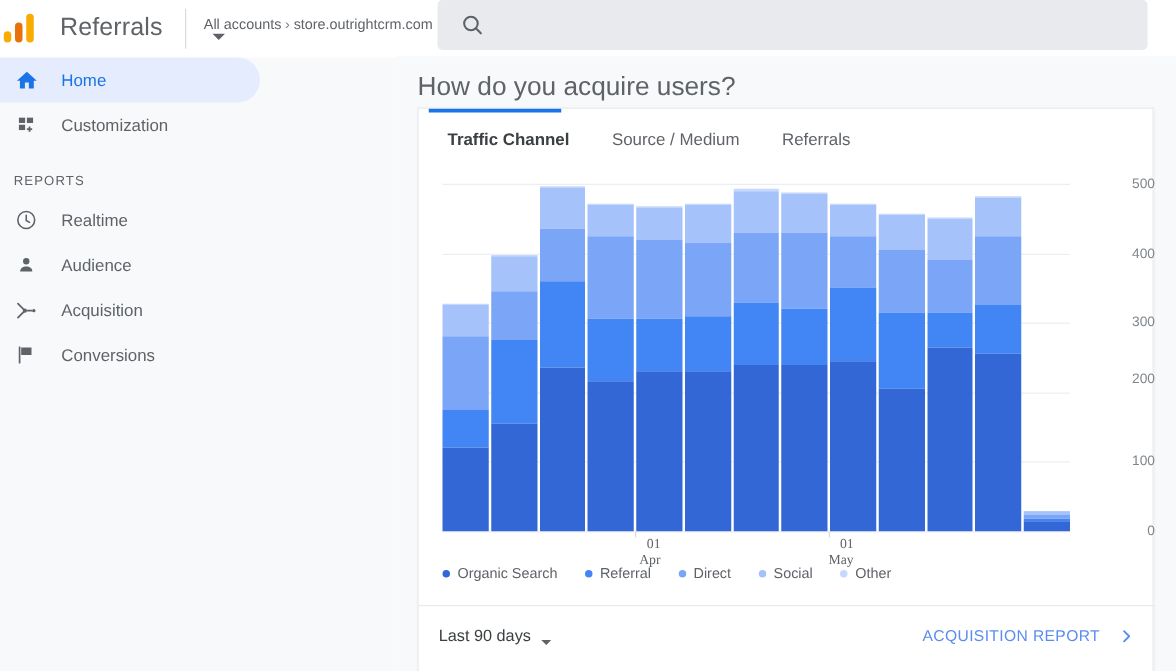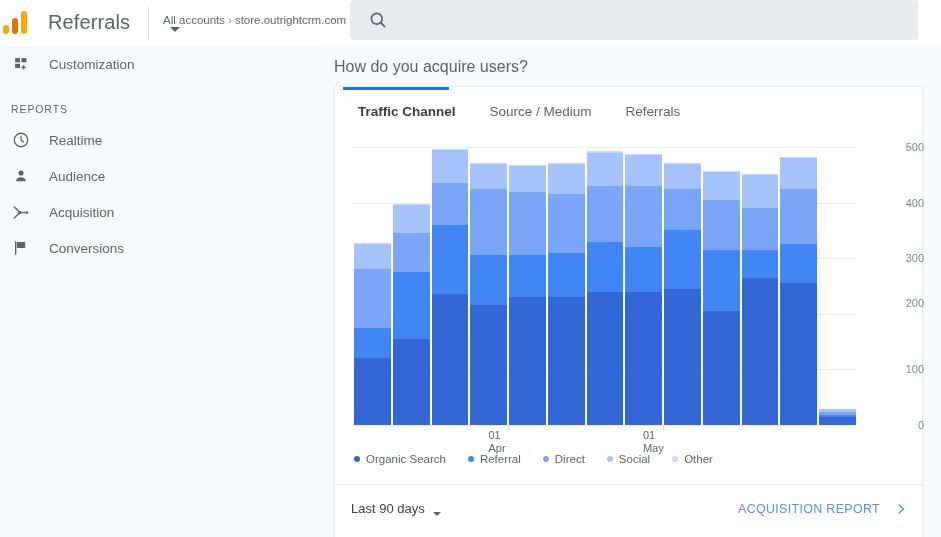--- a/index.html
+++ b/index.html
@@ -76,21 +76,21 @@
     font-weight: normal; padding-left: 11px; height: 30px;
     display: flex; align-items: flex-end; padding-bottom: 7px;
   }
 
   
   .main {
     position: absolute; left: 318px; top: 45px; width: 623px; height: 492px;
     background: #f8f9fa;
   }
   .main-q {
-    font-size: 16px; color: #5f6368; padding: 13px 0 0 16px;
+    font-size: 21px; color: #5f6368; padding: 13px 0 0 16px;
   }
   .card {
     position: absolute; left: 16px; top: 41px; width: 589px; height: 490px;
     background: #ffffff; border: 1px solid #e8eaed; border-bottom: none;
     box-shadow: 0 1px 2px rgba(60,64,67,.10);
   }
   .tabs { display: flex; height: 48px; padding-left: 6px; position: relative; }
   .tab {
     display: flex; align-items: center; height: 48px; padding: 0 17px;
     font-size: 13.5px; color: #5f6368; cursor: pointer; white-space: nowrap;
@@ -118,21 +118,21 @@
     display: flex; align-items: flex-end; gap: 2px;
   }
   .bar { flex: 1 1 0; display: flex; flex-direction: column; justify-content: flex-end; }
   .seg { width: 100%; }
 
   .xtick {
     position: absolute; width: 1px; height: 5px; background: #dadce0; top: 0;
   }
   .xlab {
     position: absolute; top: 4px; font-size: 11px; color: #5f6368;
-    text-align: left; width: 40px; line-height: 13px;
+    text-align: right; width: 40px; line-height: 13px; font-family: Liberation Serif, serif;
   }
 
   .legend {
     position: absolute; left: 19px; top: 318px; display: flex;
     align-items: center; gap: 22px;
   }
   .lg { display: flex; align-items: center; font-size: 11.5px; color: #5f6368; }
   .lg .dot { width: 6px; height: 6px; border-radius: 50%; margin-right: 6px; }
 
   
@@ -183,20 +183,28 @@
     <div class="searchbox">
       <svg class="search-ico" viewBox="0 0 24 24">
         <path fill="none" stroke="#5f6368" stroke-width="2" d="M10.5 4a6.5 6.5 0 1 0 0 13 6.5 6.5 0 0 0 0-13z"></path>
         <line x1="15.2" y1="15.2" x2="20" y2="20" stroke="#5f6368" stroke-width="2" stroke-linecap="round"></line>
       </svg>
     </div>
   </div>
 
   <div class="sidebar">
 
+    <div class="nav-item active">
+      <span class="ico">
+        <svg viewBox="0 0 24 24" width="19" height="19" fill="#1a73e8">
+            <path d="M10 20v-6h4v6h5v-8h3L12 3 2 12h3v8z"></path>
+          </svg>
+      </span>
+      <span>Home</span>
+    </div>
 
     <div class="nav-item">
       <span class="ico">
         <svg viewBox="0 0 24 24" width="17" height="17" fill="#5f6368">
           <rect x="3" y="3" width="7" height="6"></rect>
             <rect x="12" y="3" width="7" height="6"></rect>
           <rect x="3" y="11" width="7" height="6"></rect>
           <rect x="14" y="13" width="2" height="6"></rect>
             <rect x="12" y="15" width="6" height="2"></rect>
         </svg>

